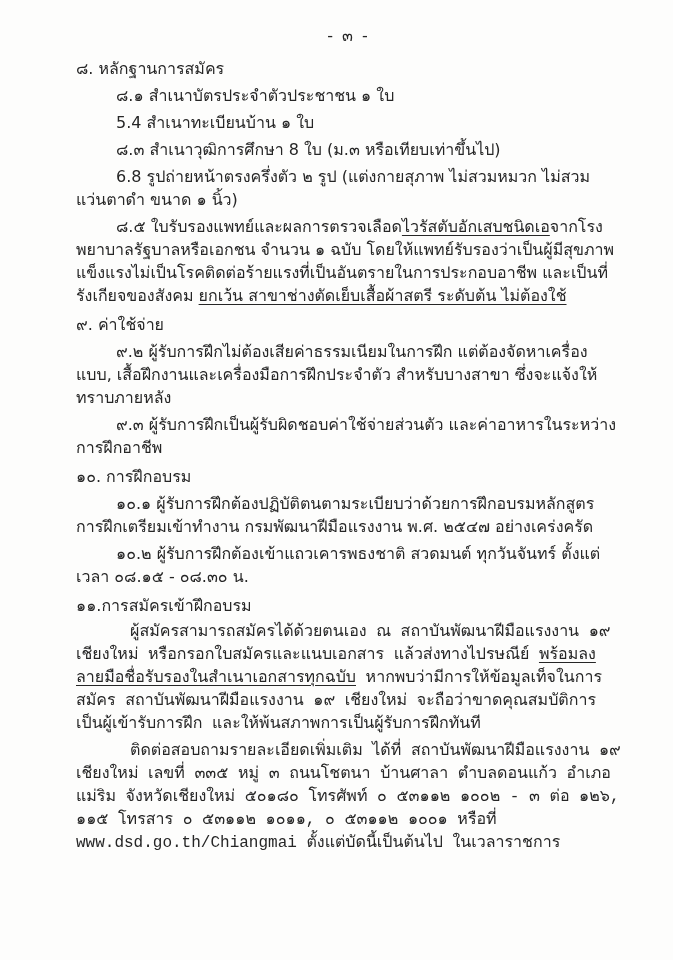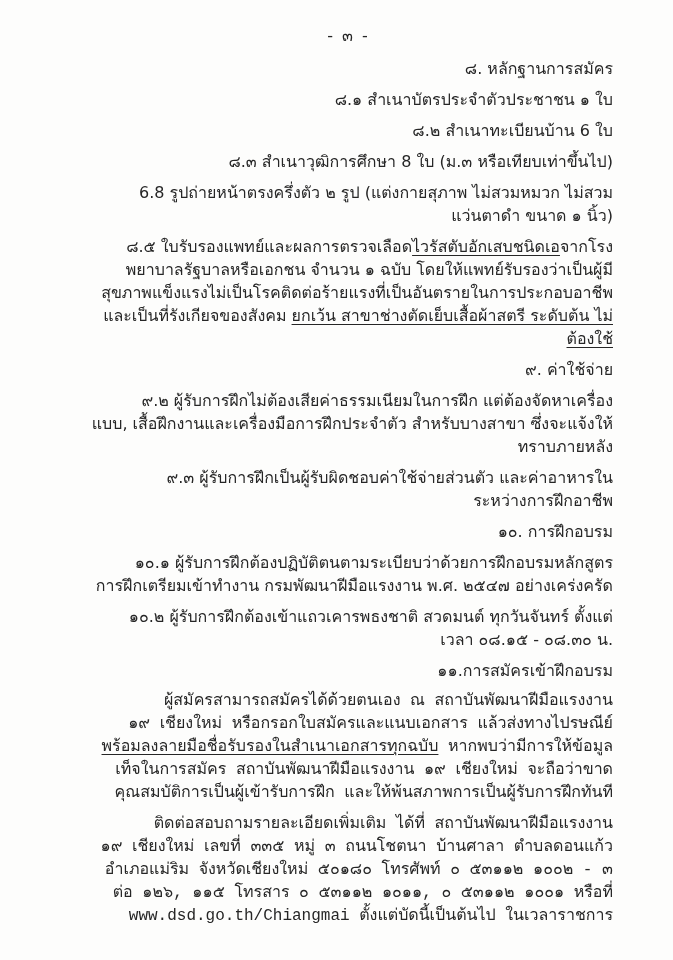--- a/index.html
+++ b/index.html
@@ -9,38 +9,38 @@
     width:673px;height:960px;
     background:#fdfdfc;
     box-sizing:border-box;
     padding:24px 52px 0 76px;
     font-family:"DejaVu Sans","Liberation Sans",sans-serif;
     font-size:16px;
     line-height:23px;
     color:#262626;
     overflow:hidden;
   }
-  p{margin:8px;text-align:right;}
+  p{margin:0;}
   .page-number{text-align:center;margin:0 0 10px 0;letter-spacing:2px;}
   .sec-heading{margin-top:6px;}
   .item{margin-top:4px;text-indent:40px;}
   .para{margin-top:4px;text-indent:54px;font-family:Liberation Mono, monospace;}
   .u{text-decoration:underline;text-underline-offset:3px;}
 </style>
 </head>
 <body>
 
 <div class="page">
 
   <p class="page-number">- ๓ -</p>
 
   <div>
     <p class="sec-heading">๘. หลักฐานการสมัคร</p>
     <p class="item"><span>๘.๑ สำเนาบัตรประจำตัวประชาชน ๑ ใบ</span></p>
-    <p class="item"><span>๘.๒ สำเนาทะเบียนบ้าน 6 ใบ</span></p>
+    <p class="item"><span>5.4 สำเนาทะเบียนบ้าน ๑ ใบ</span></p>
     <p class="item"><span>๘.๓ สำเนาวุฒิการศึกษา 8 ใบ (ม.๓ หรือเทียบเท่าขึ้นไป)</span></p>
     <p class="item"><span>6.8 รูปถ่ายหน้าตรงครึ่งตัว ๒ รูป (แต่งกายสุภาพ ไม่สวมหมวก ไม่สวมแว่นตาดำ ขนาด ๑ นิ้ว)</span></p>
     <p class="item"><span>๘.๕ ใบรับรองแพทย์และผลการตรวจเลือด</span><span class="u">ไวรัสตับอักเสบชนิดเอ</span><span>จากโรงพยาบาลรัฐบาลหรือเอกชน จำนวน ๑ ฉบับ โดยให้แพทย์รับรองว่าเป็นผู้มีสุขภาพแข็งแรงไม่เป็นโรคติดต่อร้ายแรงที่เป็นอันตรายในการประกอบอาชีพ และเป็นที่รังเกียจของสังคม </span><span class="u">ยกเว้น สาขาช่างตัดเย็บเสื้อผ้าสตรี ระดับต้น ไม่ต้องใช้</span></p>
   </div>
 
   <div>
     <p class="sec-heading">๙. ค่าใช้จ่าย</p>
     <p class="item"><span>๙.๒ ผู้รับการฝึกไม่ต้องเสียค่าธรรมเนียมในการฝึก แต่ต้องจัดหาเครื่องแบบ, เสื้อฝึกงานและเครื่องมือการฝึกประจำตัว สำหรับบางสาขา ซึ่งจะแจ้งให้ทราบภายหลัง</span></p>
     <p class="item"><span>๙.๓ ผู้รับการฝึกเป็นผู้รับผิดชอบค่าใช้จ่ายส่วนตัว และค่าอาหารในระหว่างการฝึกอาชีพ</span></p>
   </div>

